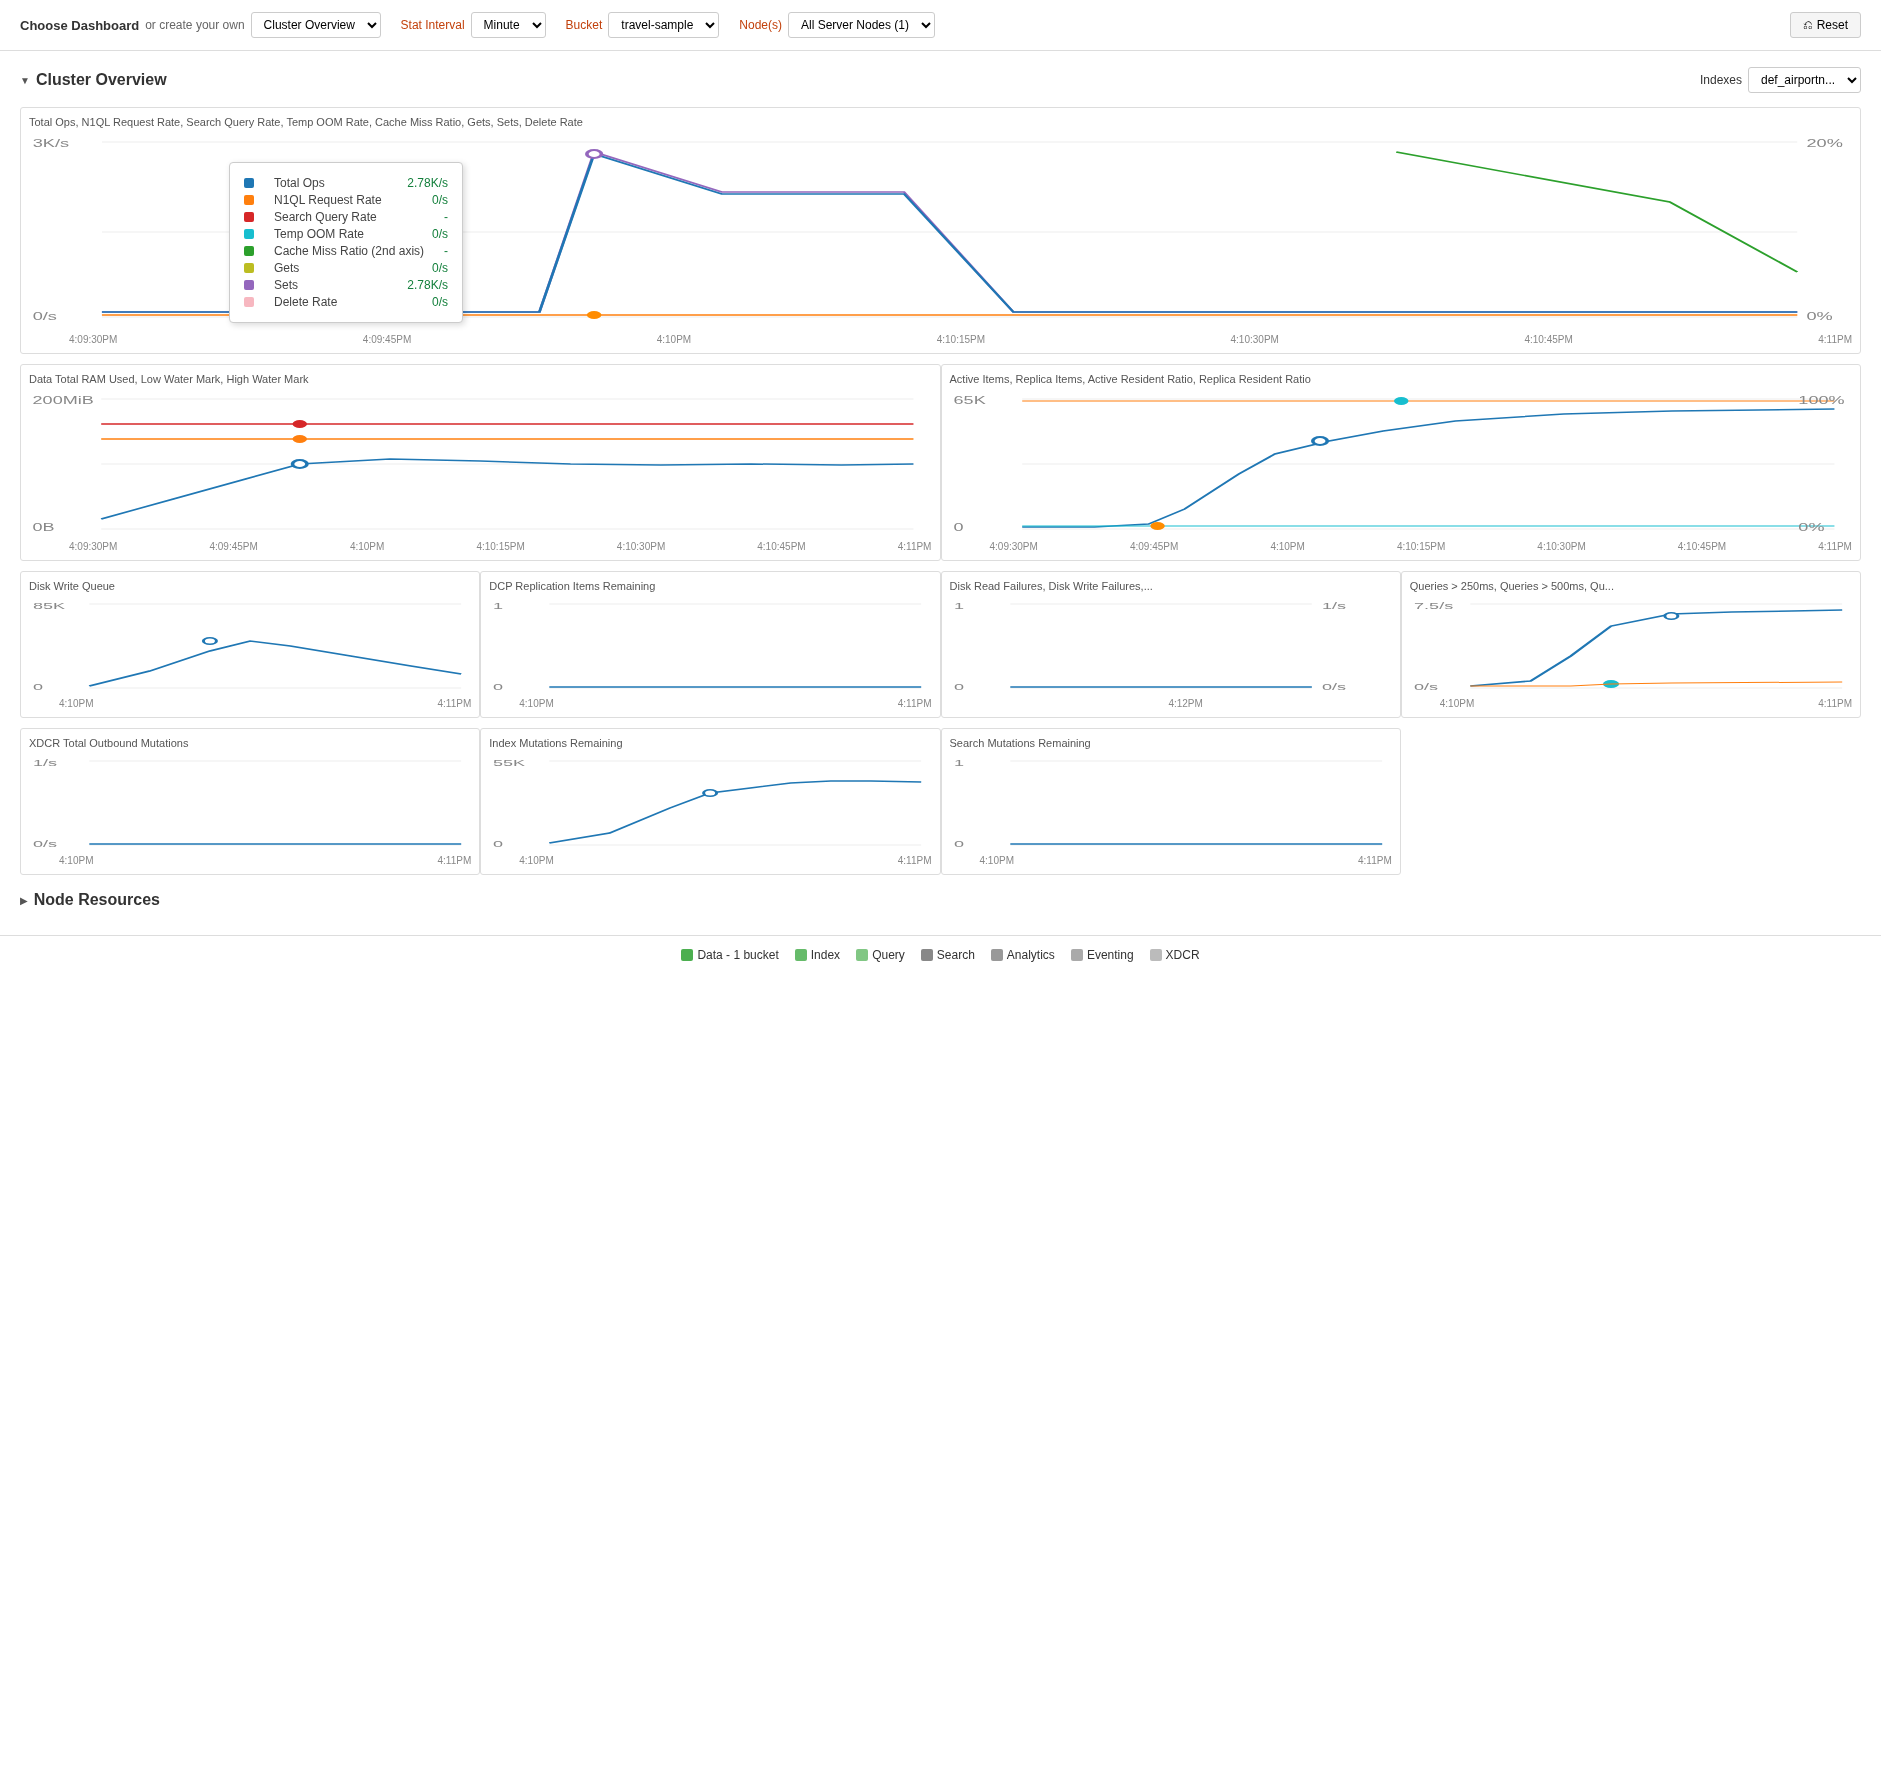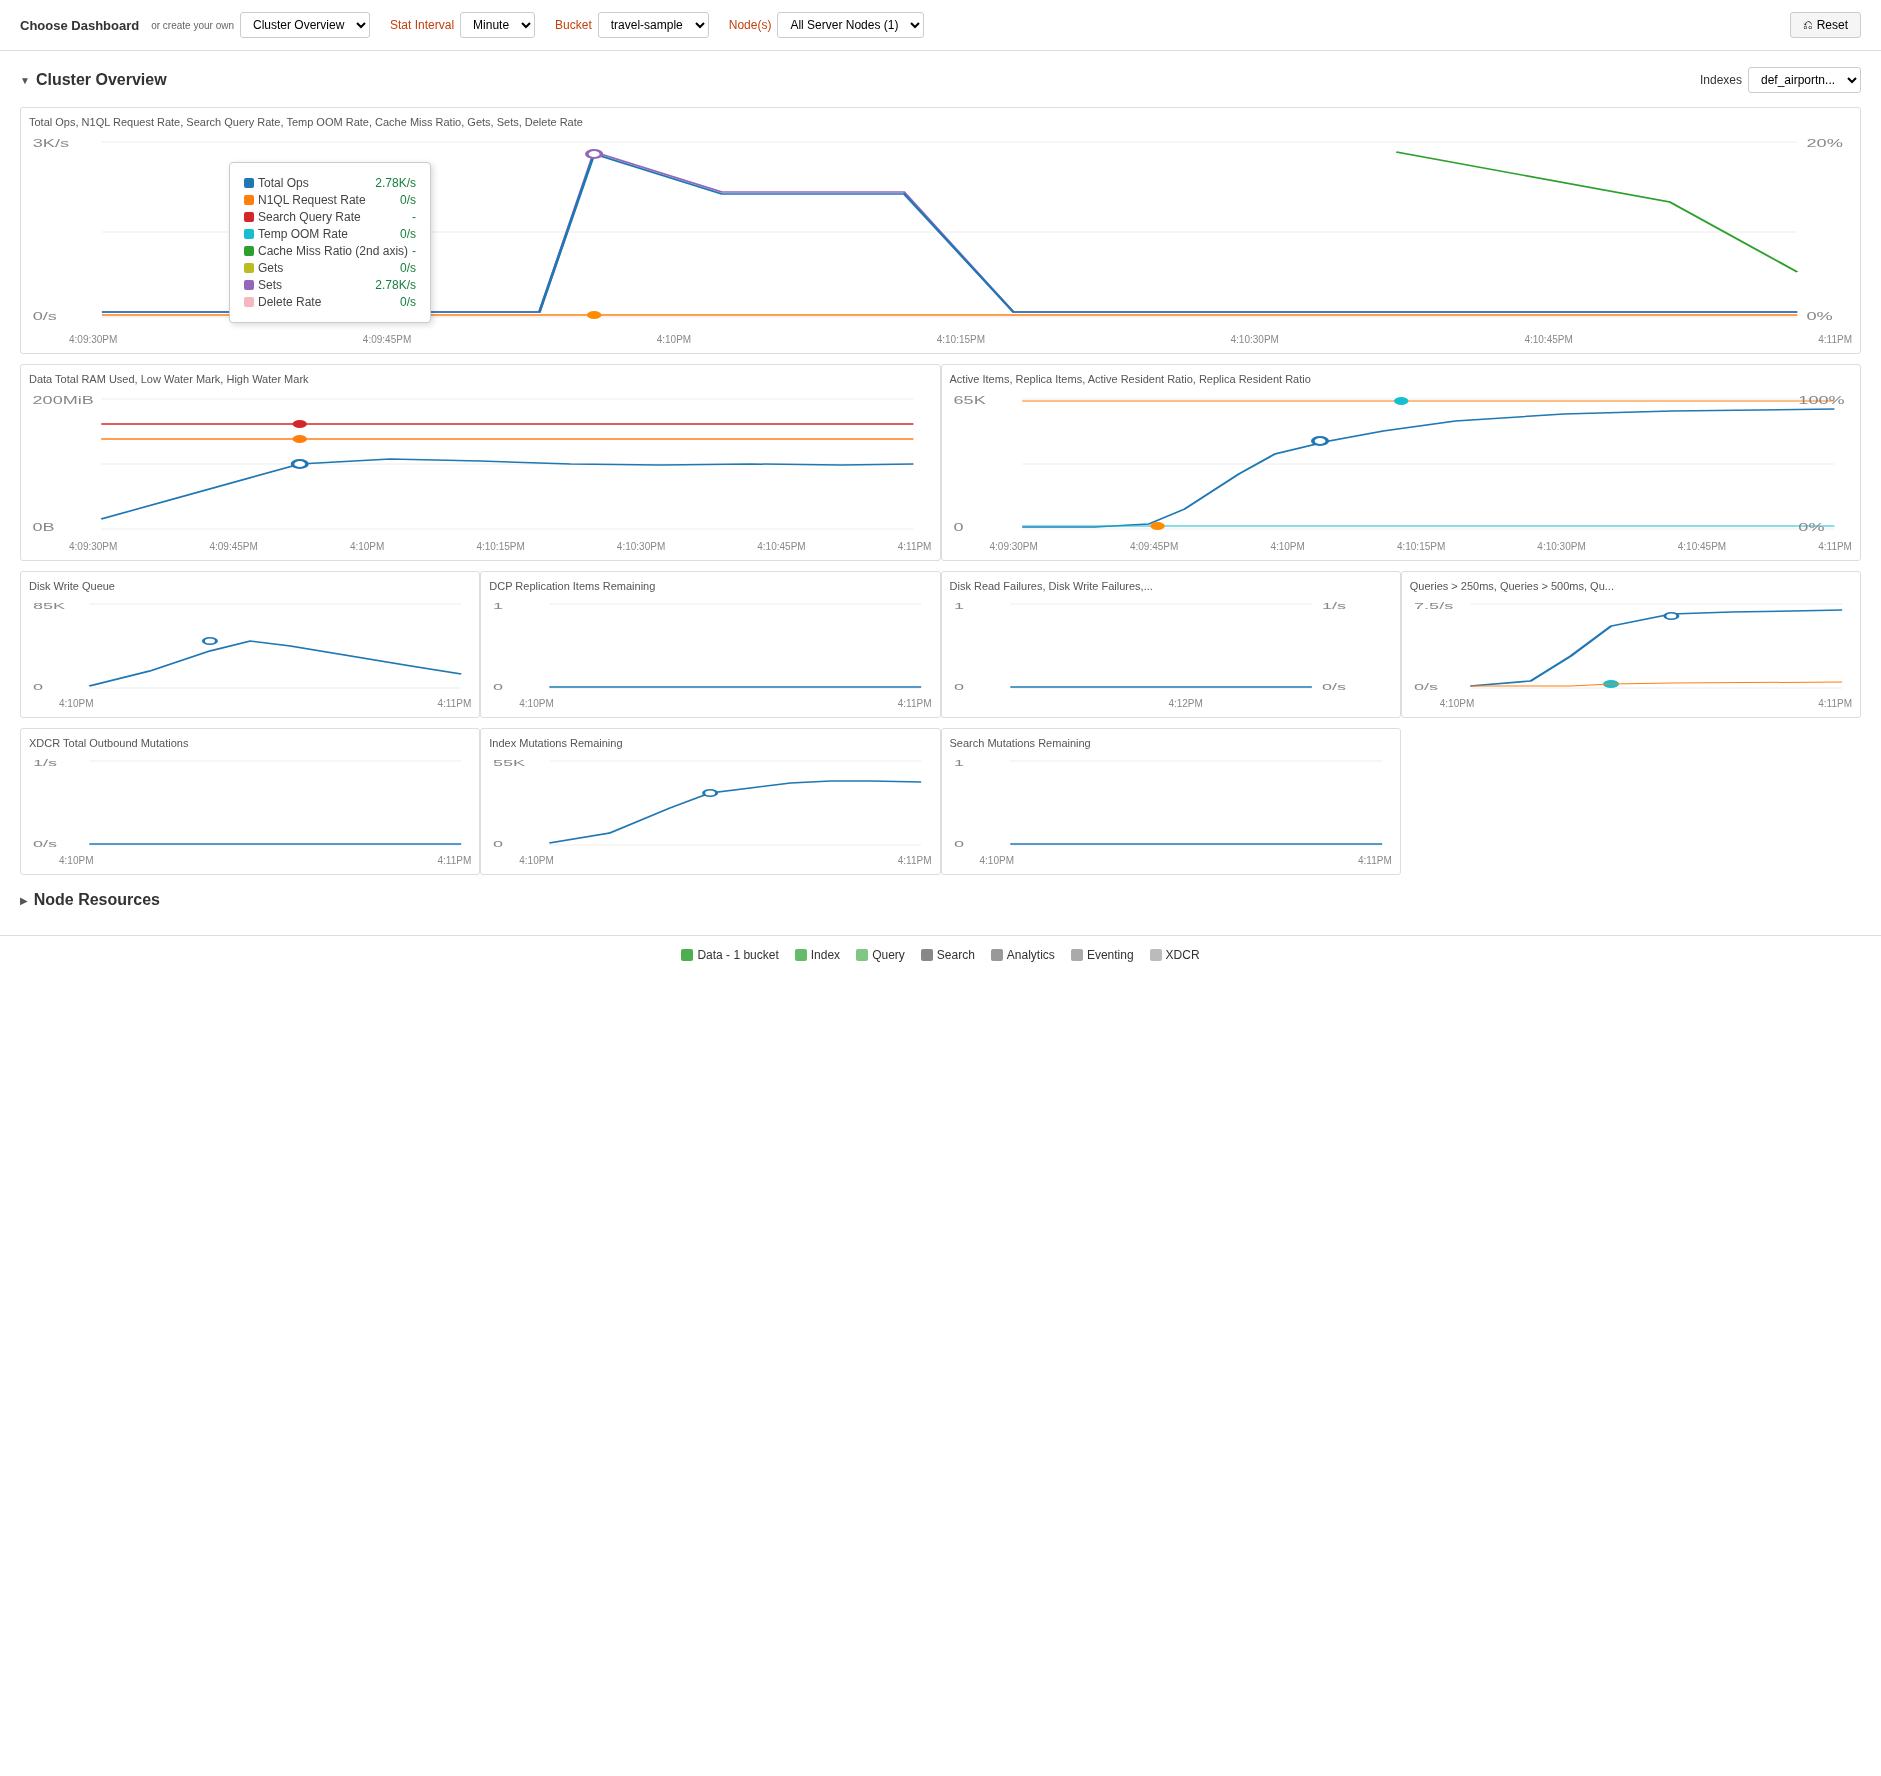--- a/index.html
+++ b/index.html
@@ -1,20 +1,20 @@
 <!DOCTYPE html>
 <html><head>
   <meta charset="utf-8">
   <style>
     * { box-sizing: border-box; margin: 0; padding: 0; }
     body { font-family: Arial, sans-serif; font-size: 13px; background: #fff; color: #333; }
     
     .top-bar { padding: 12px 20px; border-bottom: 1px solid #ddd; display: flex; align-items: center; gap: 20px; }
     .top-bar-label { font-weight: bold; font-size: 13px; }
-    .top-bar-sublabel { font-size: 10px; color: #666; margin-left: 6px; }
+    .top-bar-sublabel { font-size: 12px; color: #666; margin-left: 0; }
     .top-bar-group { display: flex; align-items: center; gap: 6px; }
     .top-bar-group label { font-size: 12px; color: #c2410c; }
     select { border: 1px solid #ccc; border-radius: 3px; padding: 4px 8px; font-size: 12px; background: #fff; cursor: pointer; }
     .reset-btn { margin-left: auto; border: 1px solid #ccc; background: #f5f5f5; padding: 5px 12px; border-radius: 3px; cursor: pointer; font-size: 12px; display: flex; align-items: center; gap: 4px; }
 
     .section { margin: 10px 20px; }
     .section-header { display: flex; align-items: center; justify-content: space-between; margin-bottom: 8px; padding: 6px 0; }
     .section-title { font-size: 16px; font-weight: bold; display: flex; align-items: center; gap: 6px; cursor: pointer; }
     .section-title .arrow { font-size: 10px; color: #555; }
     .section-indexes { display: flex; align-items: center; gap: 6px; font-size: 12px; }
@@ -27,21 +27,21 @@
     .chart-half .chart-area { height: 150px; }
 
     .chart-grid { display: flex; margin-bottom: 10px; }
     .chart-grid-item { flex: 1; border: 1px solid #ddd; border-radius: 3px; padding: 8px; background: #fff; }
     .chart-grid-item .chart-area { height: 100px; }
 
     .x-axis { display: flex; justify-content: space-between; margin-top: 2px; }
     .x-axis span { font-size: 10px; color: #888; }
 
     .tooltip-box { position: absolute; background: white; border: 1px solid #ccc; border-radius: 4px; padding: 10px 14px; font-size: 12px; z-index: 10; top: 30px; left: 200px; box-shadow: 2px 2px 6px rgba(0,0,0,0.15); min-width: 200px; }
-    .tooltip-row { display: flex; align-items: center; justify-content: space-between; margin: 3px 0; gap: 4px; }
+    .tooltip-row { display: flex; align-items: center; justify-content: space-between; margin: 3px 0; gap: 20px; }
     .tooltip-color { width: 10px; height: 10px; border-radius: 2px; flex-shrink: 0; }
     .tooltip-label { flex: 1; color: #444; }
     .tooltip-value { font-weight: normal; color: #15803d; }
 
     .node-resources { margin: 10px 20px; }
     .node-resources-header { display: flex; align-items: center; gap: 6px; padding: 6px 0; cursor: pointer; }
     .node-resources-title { font-size: 16px; font-weight: bold; }
 
     .footer { border-top: 1px solid #ddd; padding: 12px 20px; margin-top: 20px; }
     .footer-legend { display: flex; justify-content: center; gap: 16px; flex-wrap: wrap; margin-bottom: 8px; }

